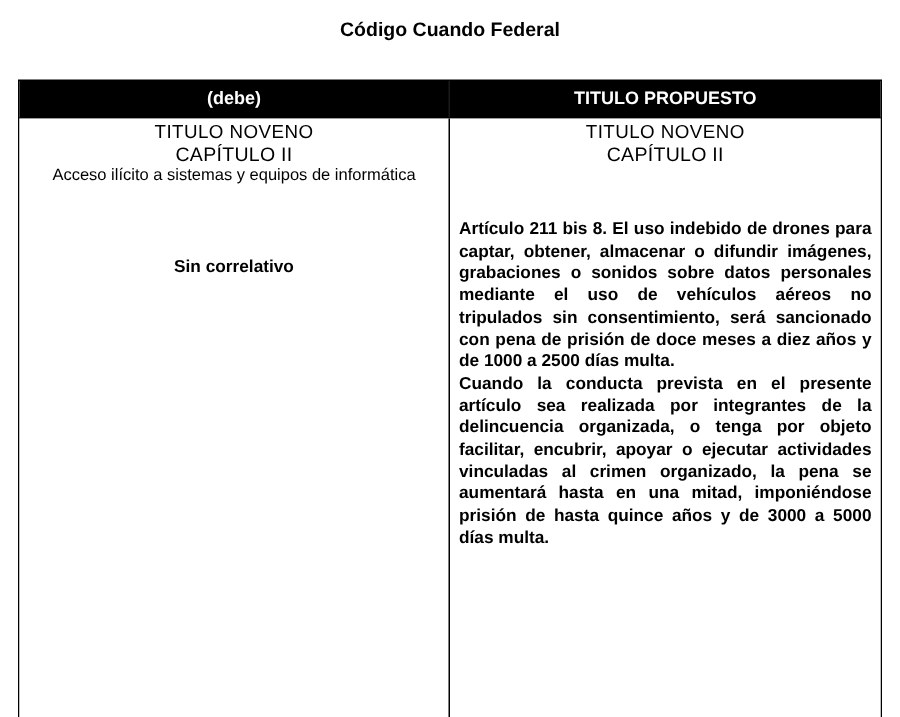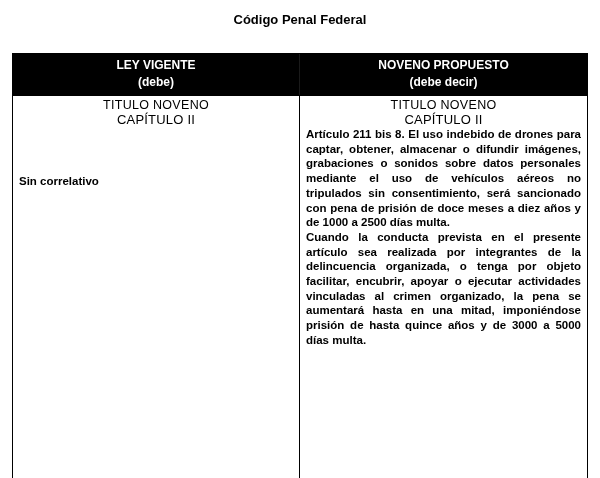--- a/index.html
+++ b/index.html
@@ -73,57 +73,57 @@
     font-size: 11px;
     line-height: 14px;
     max-width: 252px;
     margin: 0 auto;
   }
   .bold { font-weight: bold; }
   .sin-correlativo {
     font-weight: bold;
     font-size: 11.5px;
     margin-top: 48px;
+    text-align: center;
   }
   .para {
     font-weight: bold;
     font-size: 11.5px;
     line-height: 14.7px;
     text-align: justify;
     margin: 0;
   }
-  .para-1 { }
+  .para-1 { margin-top: 36px; }
   .para-2 { margin-top: 0; }
 </style>
 </head>
 <body>
 
 <div class="page">
 
-  <div class="doc-title">Código Penal Federal</div>
+  <div class="doc-title">Código Cuando Federal</div>
 
   <div class="comp-table">
 
     <div class="header-row">
       <div class="hcell hcell-left">
-        <div>LEY VIGENTE</div>
         <div>(debe)</div>
       </div>
       <div class="hcell hcell-right">
-        <div>NOVENO PROPUESTO</div>
-        <div>(debe decir)</div>
+        <div>TITULO PROPUESTO</div>
       </div>
     </div>
 
     <div class="body-row">
 
       <div class="cell cell-left">
         <div class="center-block">
           <div class="titulo">TITULO NOVENO</div>
           <div class="capitulo">CAPÍTULO II</div>
+          <div class="desc">Acceso ilícito a sistemas y equipos de informática</div>
         </div>
         <div class="sin-correlativo">Sin correlativo</div>
       </div>
 
       <div class="cell cell-right">
         <div class="center-block">
           <div class="titulo">TITULO NOVENO</div>
           <div class="capitulo">CAPÍTULO II</div>
         </div>
         <p class="para para-1">Artículo 211 bis 8. El uso indebido de drones para captar, obtener, almacenar o difundir imágenes, grabaciones o sonidos sobre datos personales mediante el uso de vehículos aéreos no tripulados sin consentimiento, será sancionado con pena de prisión de doce meses a diez años y de 1000 a 2500 días multa.</p>

